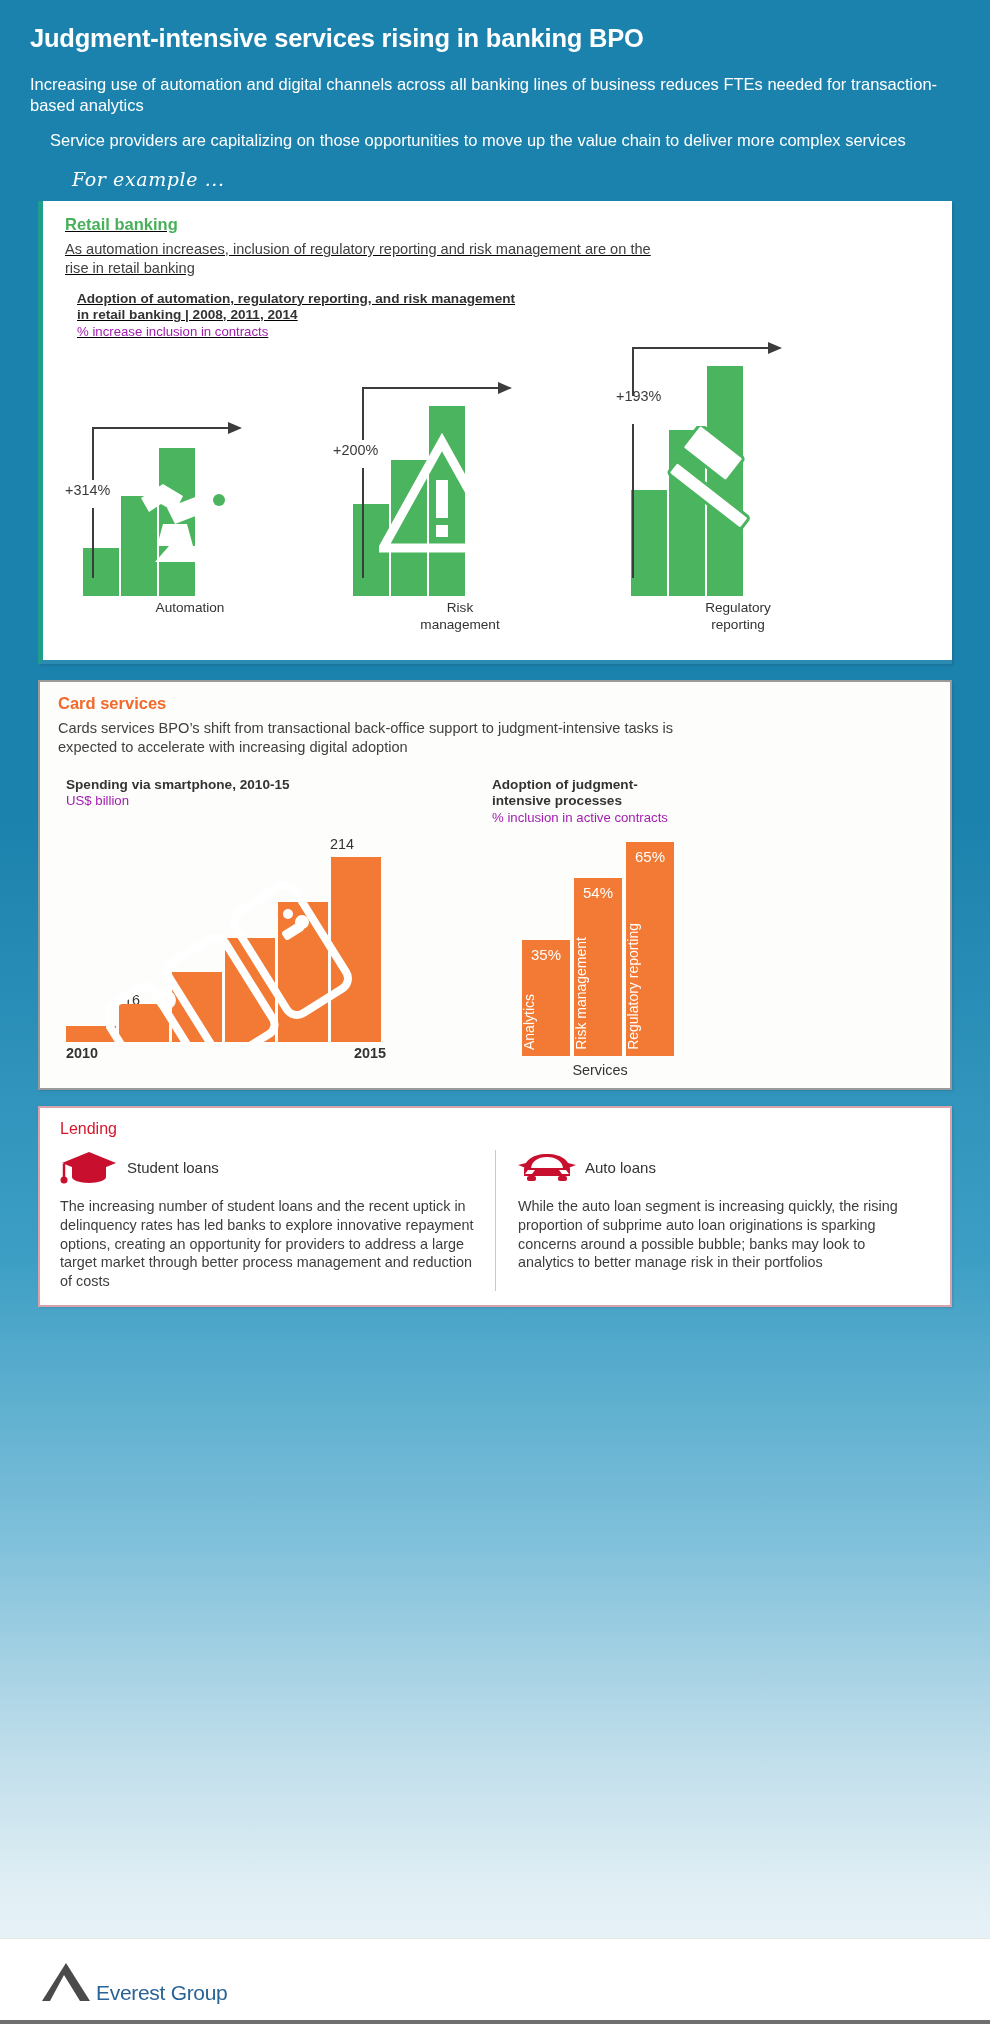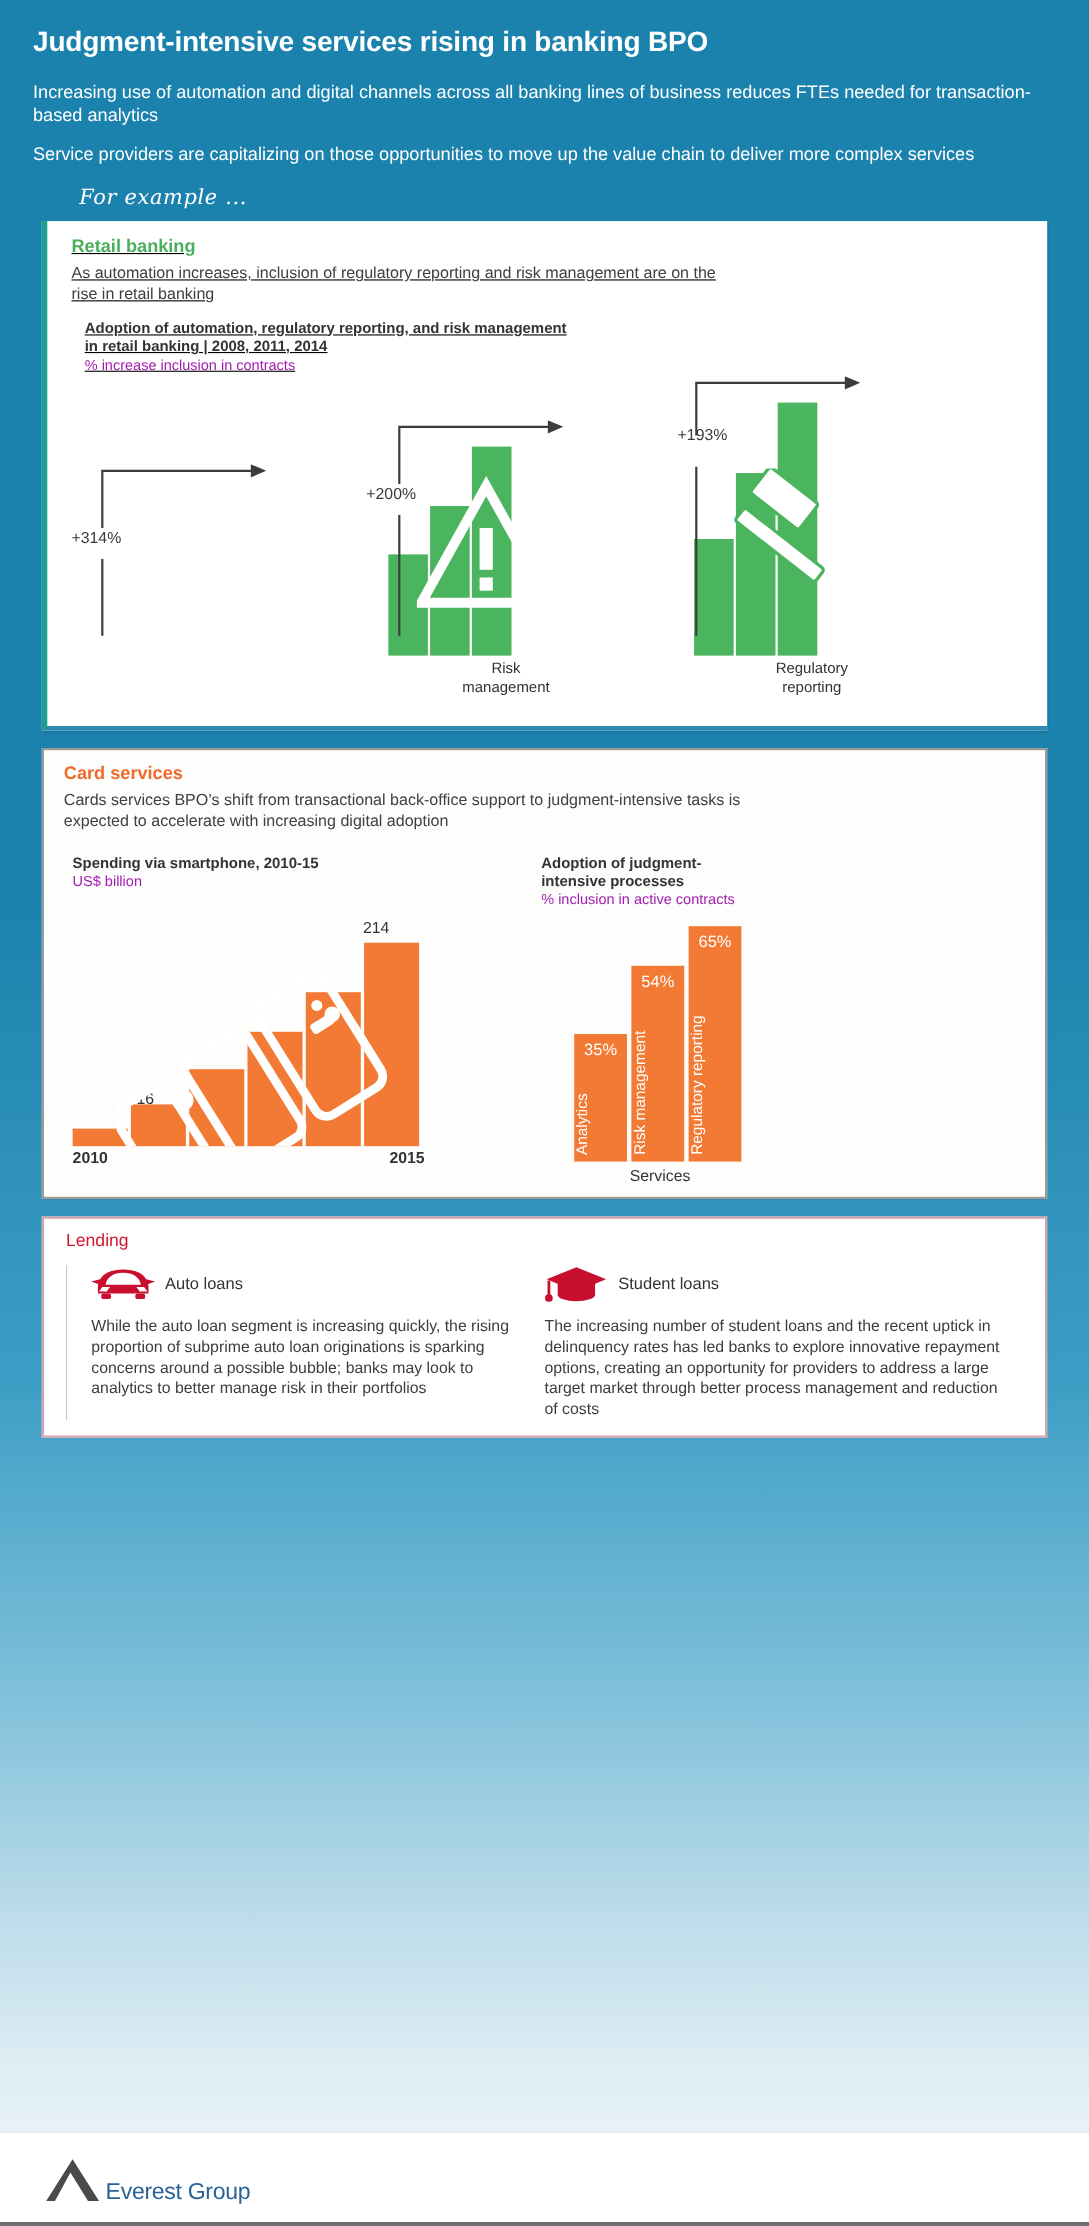--- a/index.html
+++ b/index.html
@@ -29,21 +29,21 @@
     font-weight: bold;
     letter-spacing: -0.2px;
     line-height: 1.15;
   }
   .subline {
     color: #ffffff;
     font-size: 16.5px;
     line-height: 1.25;
     margin-top: 21px;
   }
-  .subline.second { margin-top: 14px; }
+  .subline.second { margin-top: 14px; margin-left: 20px; }
 
   .for-example {
     color: #ffffff;
     font-size: 19px;
     font-style: italic;
     font-family: "DejaVu Serif", serif;
     margin: 18px 0 0 42px;
     letter-spacing: 0.6px;
   }
 
@@ -207,20 +207,39 @@
   <div class="sec-body" style="max-width:610px">As automation increases, inclusion of regulatory reporting and risk management are on the rise in retail banking</div>
 
   <div style="margin-top:13px;margin-left:12px">
     <div class="chart-title">Adoption of automation, regulatory reporting, and risk management</div>
     <div class="chart-title">in retail banking | 2008, 2011, 2014</div>
     <div class="chart-sub">% increase inclusion in contracts</div>
   </div>
 
   <div class="retail-chart">
 
+    <div class="grp" style="left:18px;width:214px;height:230px;">
+      <div class="bars">
+        <div class="bar-g" style="height:48px"></div>
+        <div class="bar-g" style="height:100px"></div>
+        <div class="bar-g" style="height:148px"></div>
+      </div>
+
+      <svg class="icon-overlay" width="130" height="130" style="left:40px;top:84px" viewBox="0 0 130 130">
+        <g fill="#ffffff">
+          <path d="M18 48 l22 -14 l20 12 l-8 16 l-14 -8 l-12 8 z"></path>
+          <path d="M44 58 l36 -14 l8 16 l-36 14 z"></path>
+          <circle cx="96" cy="50" r="17"></circle>
+          <path d="M40 74 l24 0 l6 22 l-36 0 z"></path>
+          <path d="M46 96 l30 0 l0 16 l-44 0 z"></path>
+        </g>
+        <circle cx="96" cy="50" r="6" fill="#4bb45e"></circle>
+      </svg>
+      <div class="grp-label">Automation</div>
+    </div>
 
     <svg class="arrow-svg" style="left:24px;top:74px;" width="160" height="62">
       <path d="M4 58 L4 6 L140 6" stroke="#3c3c3c" stroke-width="2" fill="none"></path>
       <polygon points="139,0 153,6 139,12" fill="#3c3c3c"></polygon>
     </svg>
     <div class="annot" style="left:0px;top:134px;">+314%</div>
     <svg class="arrow-svg" style="left:24px;top:160px;" width="6" height="72">
       <path d="M4 0 L4 70" stroke="#3c3c3c" stroke-width="2" fill="none"></path>
     </svg>
 
@@ -350,49 +369,49 @@
       </div>
     </div>
 
   </div>
 </div>
 
 <div class="card card-lending">
   <div class="sec-title red">Lending</div>
 
   <div class="lend-cols">
+    <div class="lend-col">
+      <div class="lend-head">
+        <svg width="58" height="34" viewBox="0 0 58 34">
+          <path d="M29 2 L56 13 L29 24 L2 13 Z" fill="#c8102e"></path>
+          <path d="M12 16 L12 27 a17 6 0 0 0 34 0 L46 16 L29 23 Z" fill="#c8102e"></path>
+          <path d="M4 14 L4 28" stroke="#c8102e" stroke-width="2.5" fill="none"></path>
+          <circle cx="4" cy="30" r="3.5" fill="#c8102e"></circle>
+        </svg>
+        <span class="lend-head-label">Student loans</span>
+      </div>
+      <div class="lend-text">The increasing number of student loans and the recent uptick in delinquency rates has led banks to explore innovative repayment options, creating an opportunity for providers to address a large target market through better process management and reduction of costs</div>
+    </div>
+
     <div class="lend-col right">
       <div class="lend-head">
         <svg width="58" height="34" viewBox="0 0 58 34">
           <path d="M6 20 C6 12 13 4 29 4 C45 4 52 12 52 20 L52 26 L6 26 Z" fill="#c8102e"></path>
           <path d="M13 18 C14 11 20 7 29 7 C38 7 44 11 45 18 Z" fill="#ffffff"></path>
           <path d="M0 15 L8 13 L8 18 Z" fill="#c8102e"></path>
           <path d="M58 15 L50 13 L50 18 Z" fill="#c8102e"></path>
           <path d="M10 20 l7 0 l-3 4 l-7 0 z" fill="#ffffff"></path>
           <path d="M41 20 l7 0 l3 4 l-7 0 z" fill="#ffffff"></path>
           <rect x="9" y="26" width="9" height="5" rx="2" fill="#c8102e"></rect>
           <rect x="40" y="26" width="9" height="5" rx="2" fill="#c8102e"></rect>
         </svg>
         <span class="lend-head-label">Auto loans</span>
       </div>
       <div class="lend-text">While the auto loan segment is increasing quickly, the rising proportion of subprime auto loan originations is sparking concerns around a possible bubble; banks may look to analytics to better manage risk in their portfolios</div>
     </div>
-
-    <div class="lend-col">
-      <div class="lend-head">
-        <svg width="58" height="34" viewBox="0 0 58 34">
-          <path d="M29 2 L56 13 L29 24 L2 13 Z" fill="#c8102e"></path>
-          <path d="M12 16 L12 27 a17 6 0 0 0 34 0 L46 16 L29 23 Z" fill="#c8102e"></path>
-          <path d="M4 14 L4 28" stroke="#c8102e" stroke-width="2.5" fill="none"></path>
-          <circle cx="4" cy="30" r="3.5" fill="#c8102e"></circle>
-        </svg>
-        <span class="lend-head-label">Student loans</span>
-      </div>
-      <div class="lend-text">The increasing number of student loans and the recent uptick in delinquency rates has led banks to explore innovative repayment options, creating an opportunity for providers to address a large target market through better process management and reduction of costs</div>
-    </div>
   </div>
 </div>
 
 <div class="footer">
   <div class="logo">
     <svg width="56" height="46" viewBox="0 0 56 46">
       <path d="M26 4 L50 42 L40 42 L24 16 L10 42 L2 42 Z" fill="#4a4a4a"></path>
     </svg>
     <span class="logo-name">Everest Group</span>
   </div>

